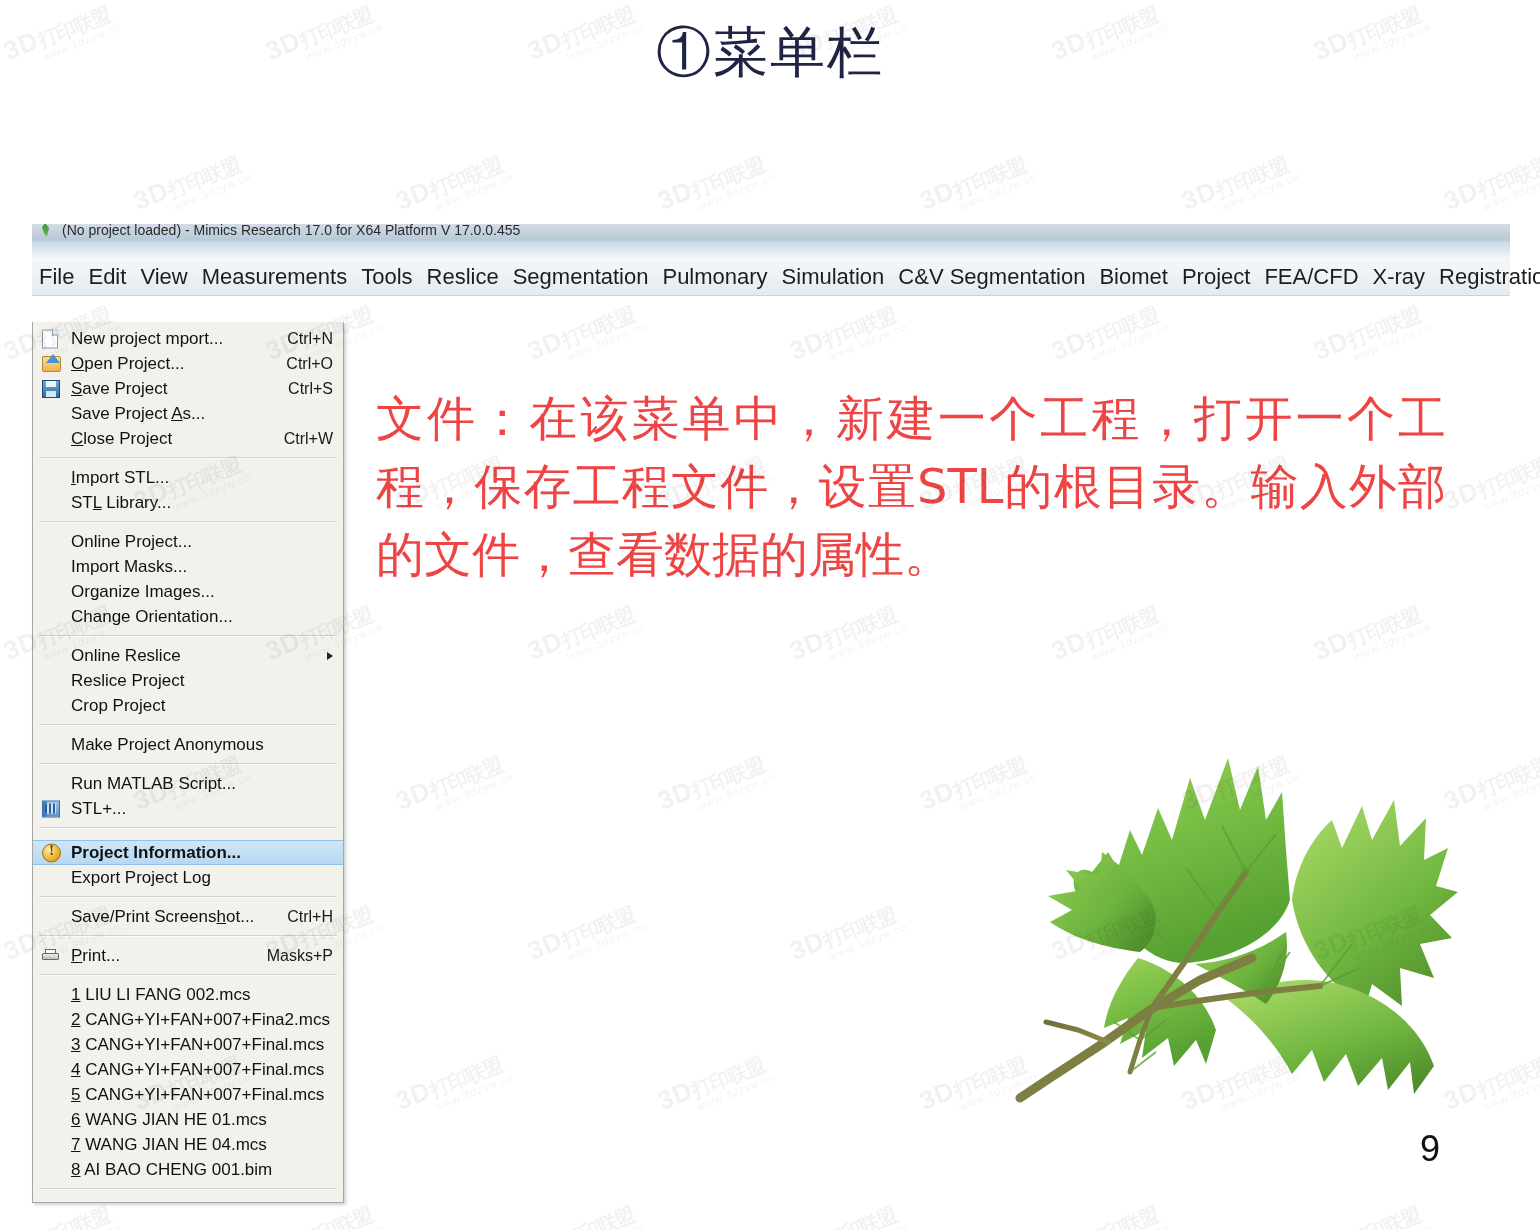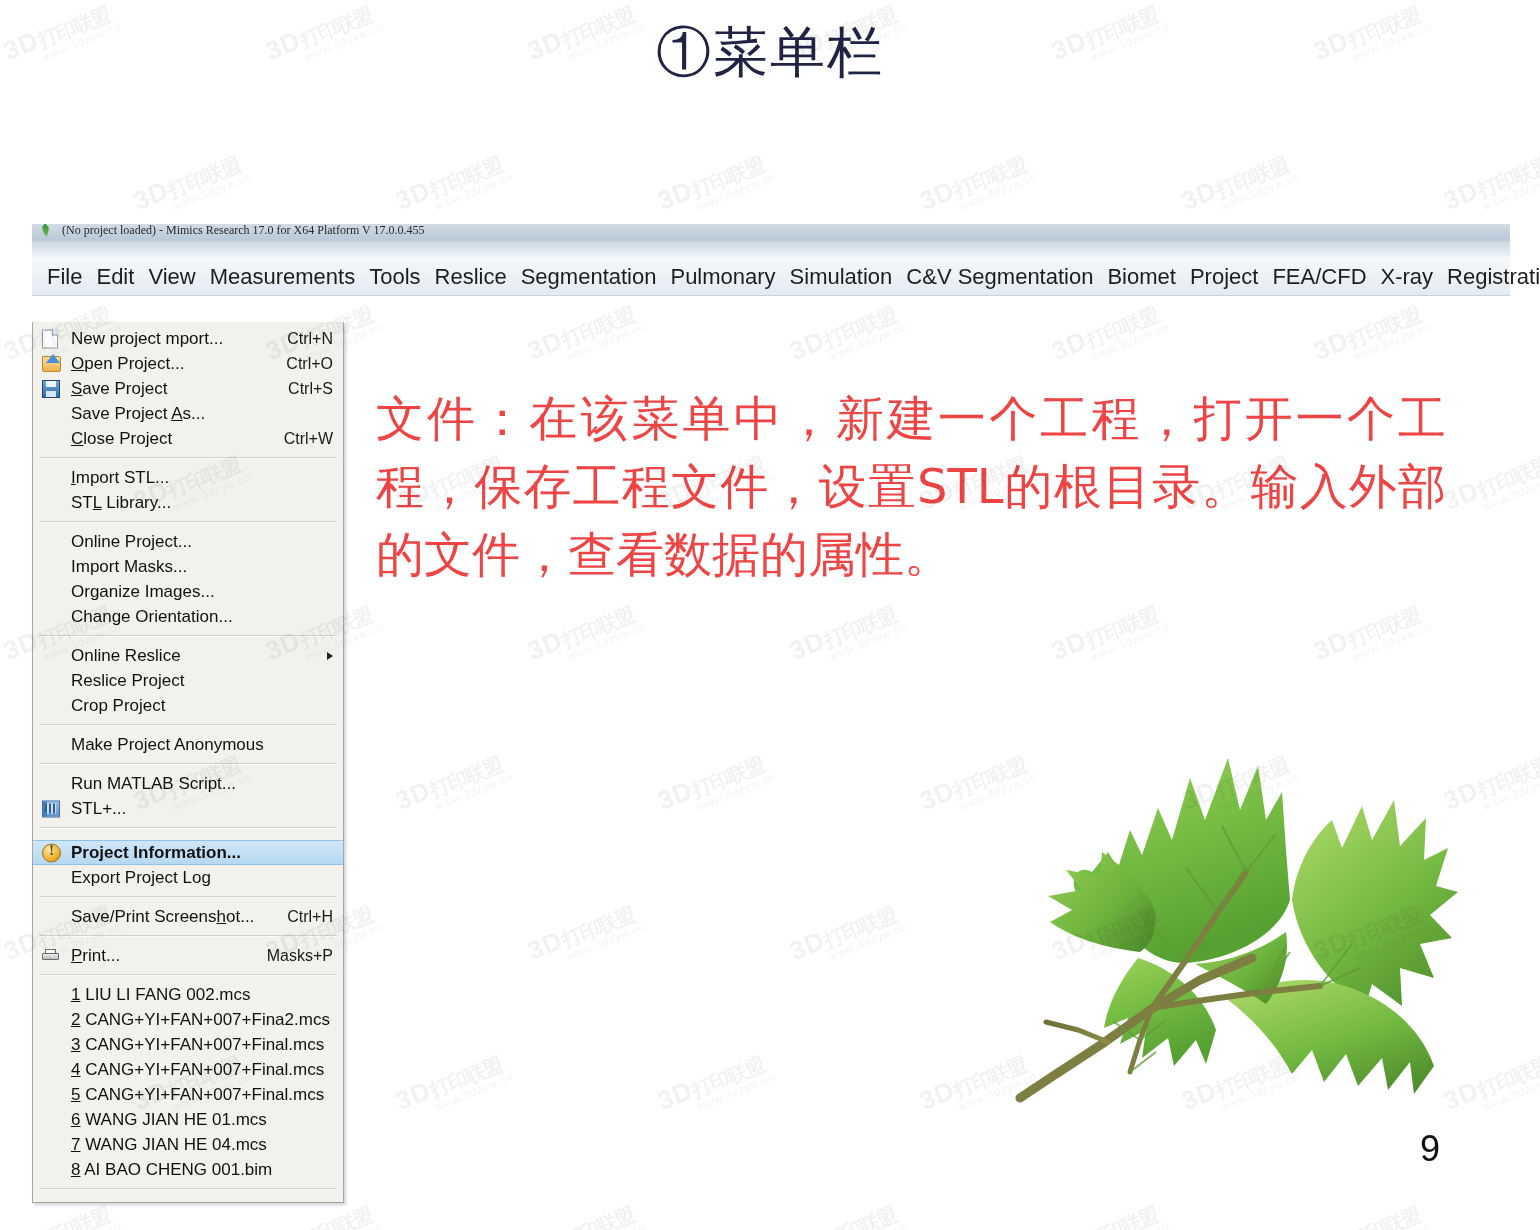--- a/index.html
+++ b/index.html
@@ -101,35 +101,34 @@
   }
   #app-icon::before {
     content: "";
     position: absolute;
     left: 4px; top: 1px;
     width: 7px; height: 14px;
     background: linear-gradient(to bottom, #2f8f3a, #6ec24a);
     clip-path: polygon(45% 0%, 100% 35%, 70% 100%, 25% 72%, 0% 30%);
   }
   #title-text {
-    font-family: Liberation Serif, serif;
-    font-size: 12px;
+    font-family: Liberation Sans, sans-serif;
+    font-size: 14px;
     color: #2a2a2a;
     white-space: nowrap;
   }
 
   #menu-bar {
     position: absolute;
     left: 0; top: 34px;
     width: 100%;
     height: 38px;
     background: linear-gradient(to bottom, #f6f8fa 0%, #eef2f6 45%, #e3eaf1 100%);
     display: flex;
     align-items: center;
-    padding-left: 8px;
     box-sizing: border-box;
     border-bottom: 1px solid #c9d3dc;
   }
   .menu-top-item {
     font-family: "Liberation Sans", sans-serif;
     font-size: 22px;
     color: #1d1d1d;
     padding: 0 7px;
     white-space: nowrap;
     cursor: default;

